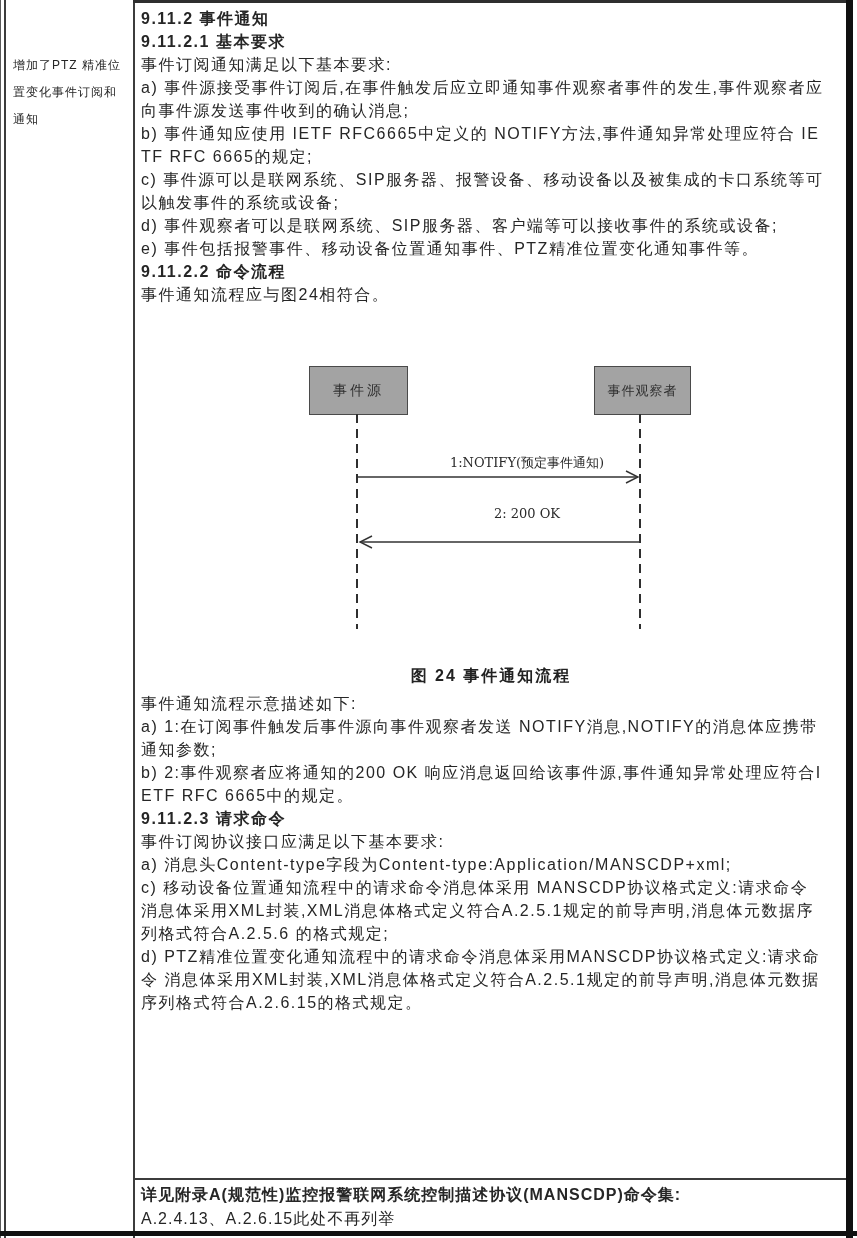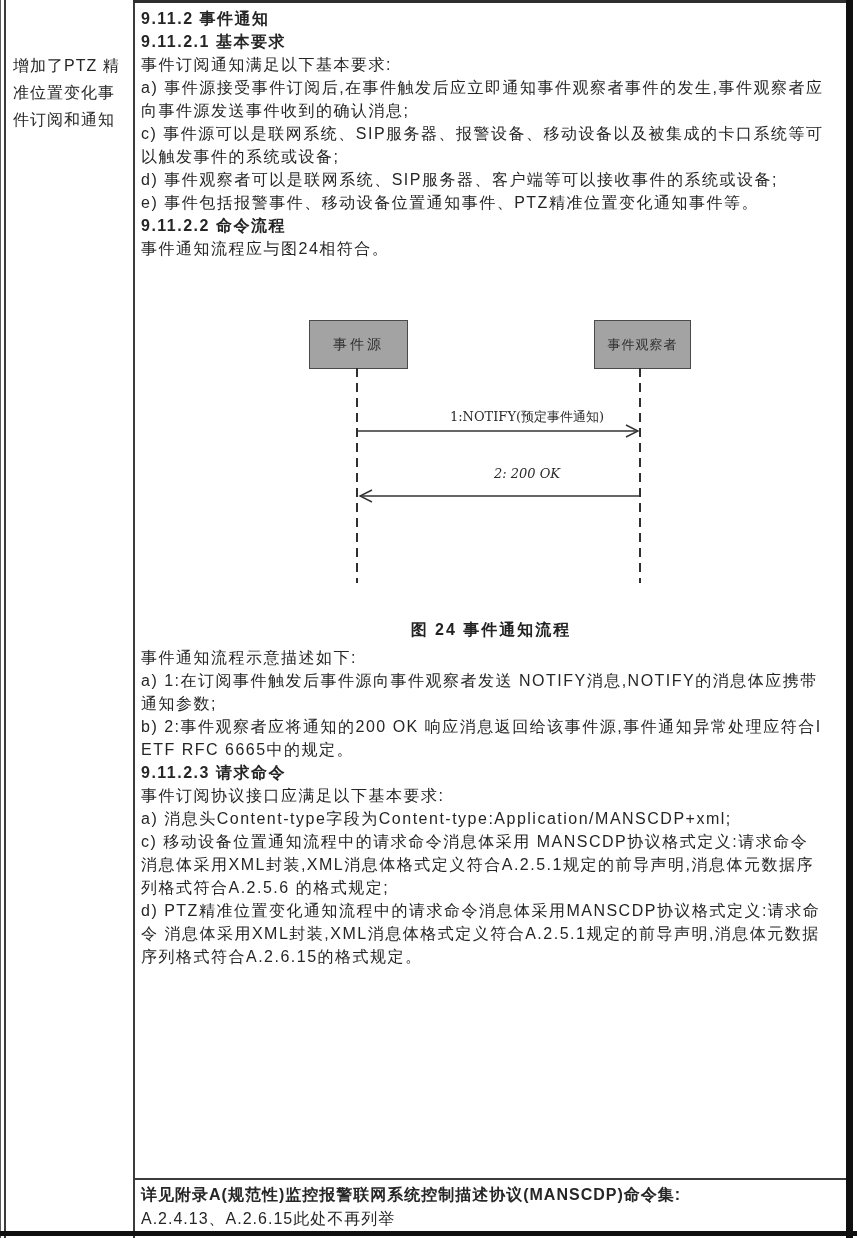--- a/index.html
+++ b/index.html
@@ -16,21 +16,21 @@
   .vl-left-inner   { left:4px; top:0; width:2px;  height:1238px; background:#3c3c3c; }
   .vl-col-divider  { left:133px; top:0; width:2px; height:1238px; background:#3c3c3c; }
   .vl-right        { left:846px; top:0; width:7px; height:1238px; background:#101010; }
   .hl-top          { left:133px; top:0;      width:713px; height:3px; background:#2e2e2e; }
   .hl-footer       { left:133px; top:1178px; width:713px; height:2px; background:#3c3c3c; }
   .hl-bottom       { left:0;     top:1231px; width:857px; height:5px; background:#101010; }
 
   
   .left-note {
     position:absolute; left:13px; top:52px; width:116px;
-    font-size:16px; line-height:27px; letter-spacing:1px;
+    font-size:12px; line-height:27px; letter-spacing:1px;
   }
 
   
   .content-cell {
     position:absolute; left:135px; top:3px; width:711px; height:1175px;
     box-sizing:border-box; padding:4px 22px 0 6px;
     font-size:16px; line-height:23px; letter-spacing:1.5px;
     word-break:break-all; overflow:hidden;
   }
   .content-cell p { margin:0; }
@@ -50,21 +50,21 @@
     position:absolute; top:78px; width:2px; height:215px;
     background:repeating-linear-gradient(to bottom, #2f2f2f 0 9px, transparent 9px 15px);
   }
   .lifeline-left  { left:215px; }
   .lifeline-right { left:498px; }
   .msg-label {
     position:absolute; left:217px; width:338px; text-align:center;
     font-family:"DejaVu Serif", serif; font-size:13px; line-height:16px; color:#2a2a2a;
   }
   .msg-1 { top:119px; }
-  .msg-2 { top:176px;font-style:italic; }
+  .msg-2 { top:170px; }
   .arrow { position:absolute; left:216px; width:284px; height:14px; }
   .arrow-1 { top:134px; }
   .arrow-2 { top:199px; }
   .diagram-caption {
     position:absolute; left:100px; top:328px; width:500px; text-align:center;
     font-weight:bold; font-size:16px; letter-spacing:2px; color:#222;
   }
 
   
   .footer-row {
@@ -88,20 +88,21 @@
   <div class="hl hl-bottom"></div>
 
   <div class="left-note">增加了PTZ 精准位置变化事件订阅和通知</div>
 
   <div class="content-cell">
 
     <p class="h">9.11.2  事件通知</p>
     <p class="h">9.11.2.1  基本要求</p>
     <p>事件订阅通知满足以下基本要求:</p>
     <p>a) 事件源接受事件订阅后,在事件触发后应立即通知事件观察者事件的发生,事件观察者应向事件源发送事件收到的确认消息;</p>
+    <p>b) 事件通知应使用 IETF RFC6665中定义的 NOTIFY方法,事件通知异常处理应符合 IETF RFC 6665的规定;</p>
     <p>c) 事件源可以是联网系统、SIP服务器、报警设备、移动设备以及被集成的卡口系统等可以触发事件的系统或设备;</p>
     <p>d) 事件观察者可以是联网系统、SIP服务器、客户端等可以接收事件的系统或设备;</p>
     <p>e) 事件包括报警事件、移动设备位置通知事件、PTZ精准位置变化通知事件等。</p>
     <p class="h">9.11.2.2  命令流程</p>
     <p>事件通知流程应与图24相符合。</p>
 
     <div class="diagram">
       <div class="dbox dbox-left">事件源</div>
       <div class="dbox dbox-right">事件观察者</div>
 

